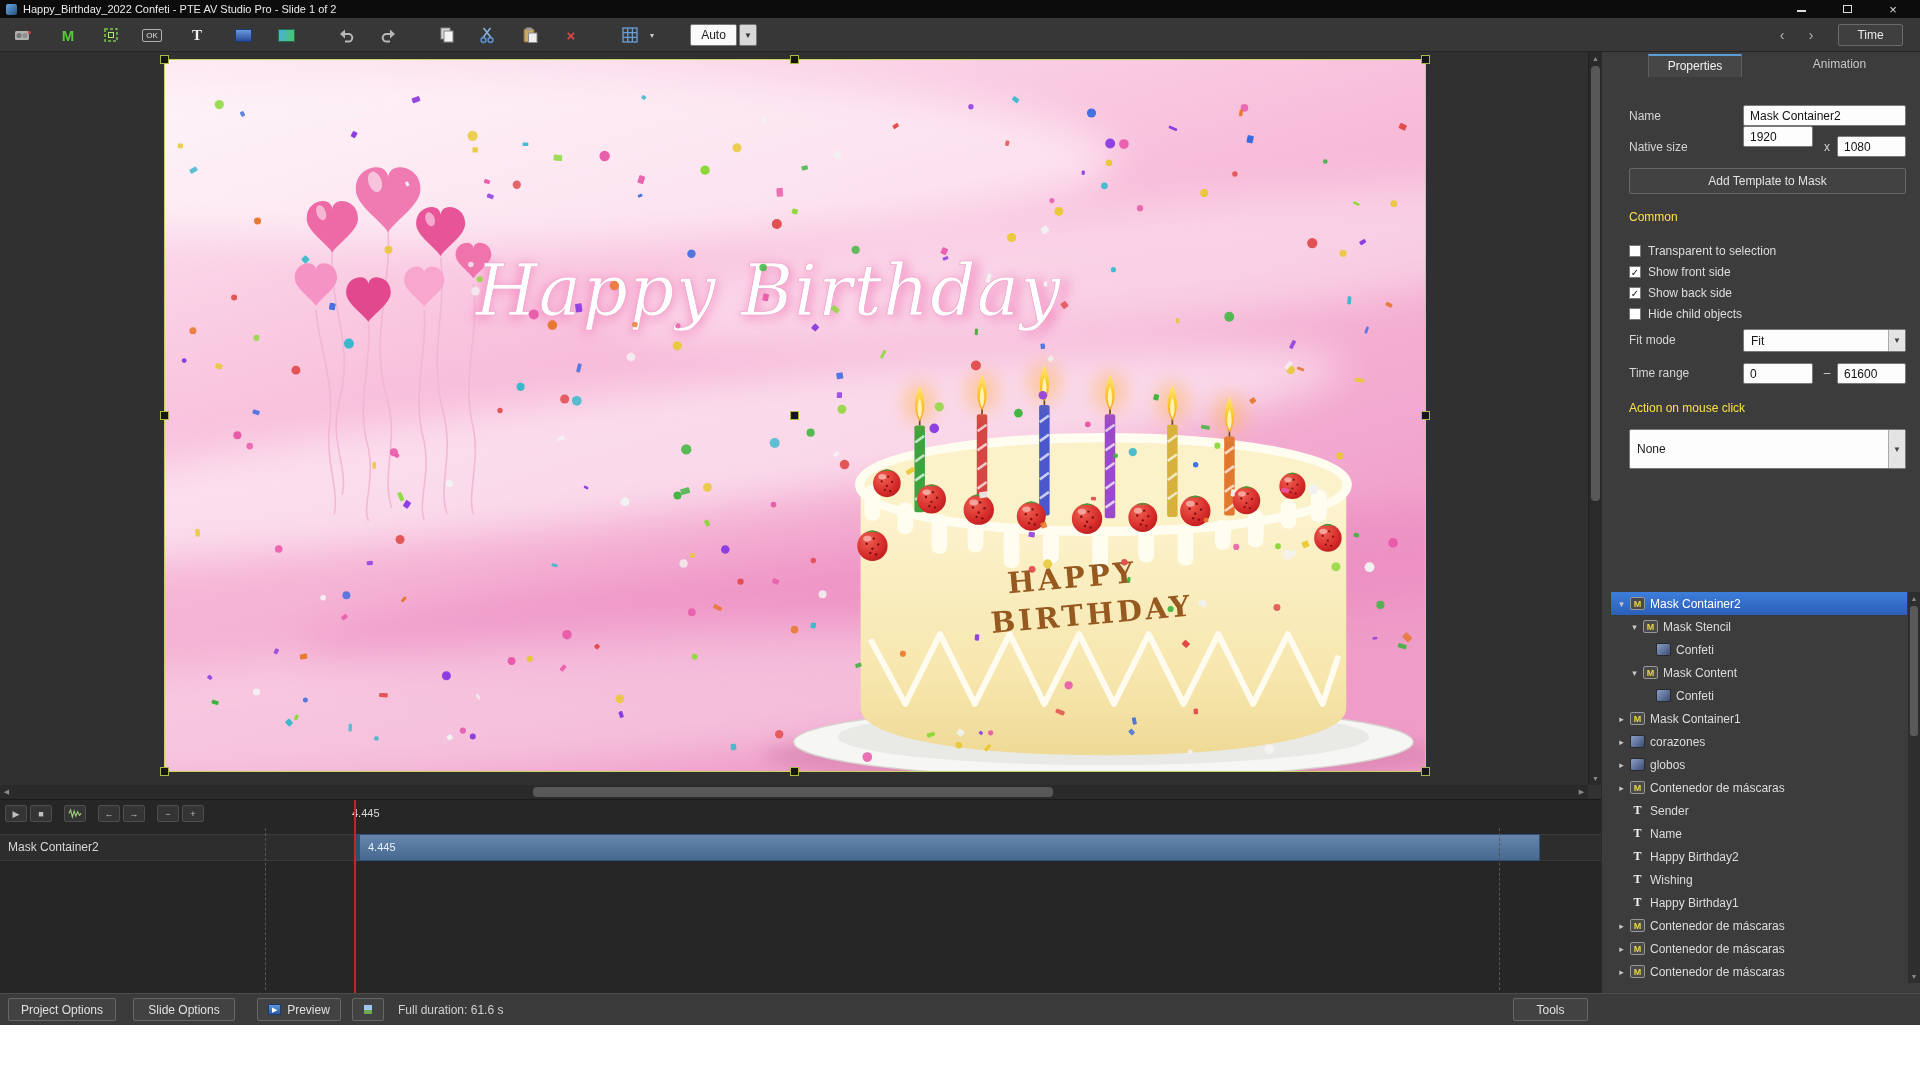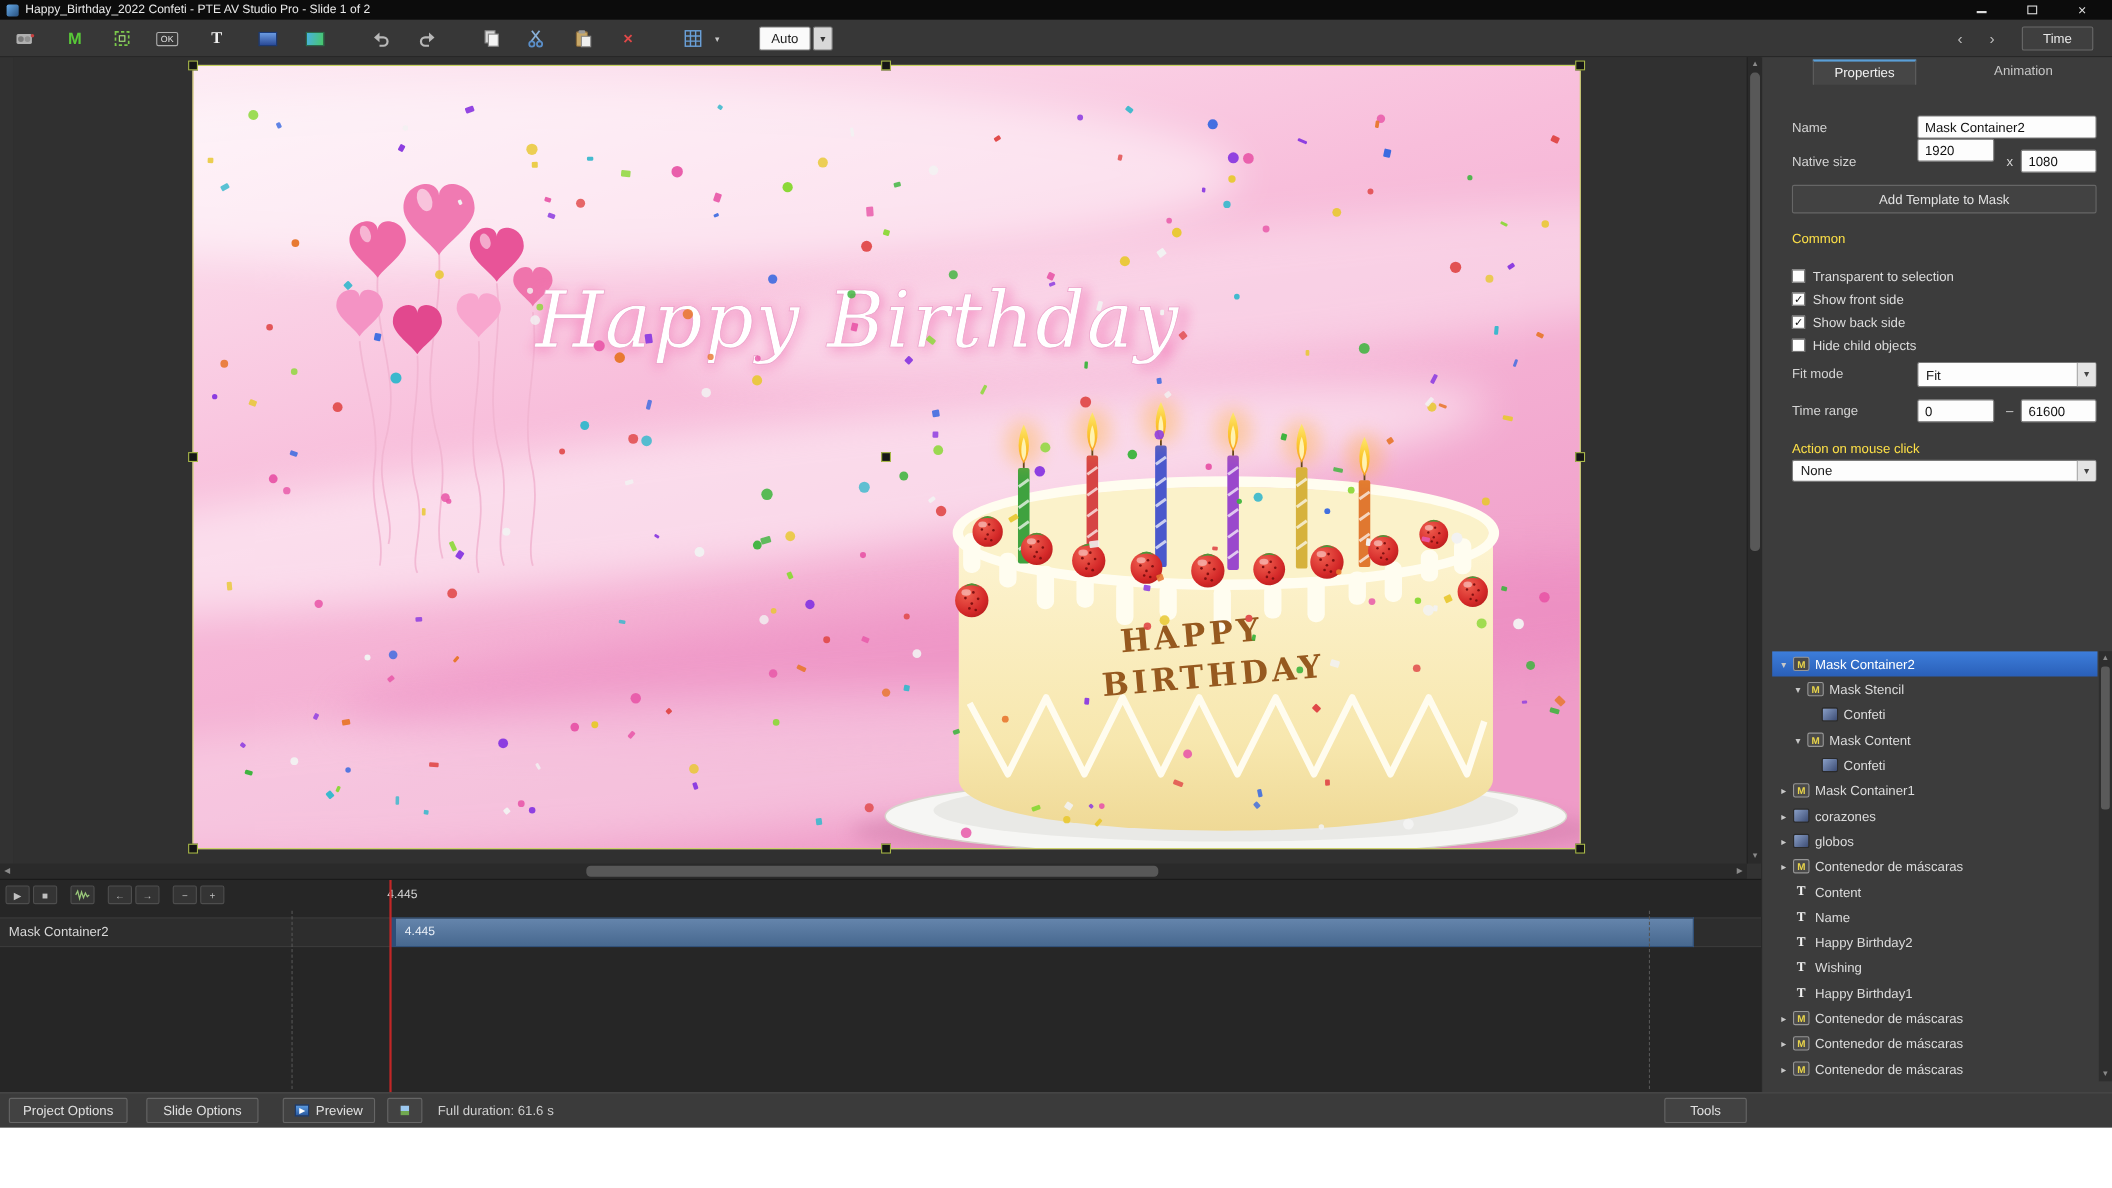--- a/index.html
+++ b/index.html
@@ -37,21 +37,21 @@
   .auto-arrow { position:absolute; left:739px; top:6px; width:18px; height:22px; background:#d8d8d8;
                 border:1px solid #777; border-radius:2px; color:#333; font-size:8px; display:flex;
                 align-items:center; justify-content:center; }
   .nav-arrow { position:absolute; top:6px; width:20px; height:22px; color:#bbb; font-size:14px;
                display:flex; align-items:center; justify-content:center; }
   .close-btn { position:absolute; left:1838px; top:6px; width:65px; height:22px; background:#3f3f3f;
                border:1px solid #6a6a6a; border-radius:2px; color:#e8e8e8; display:flex;
                align-items:center; justify-content:center; }
 
   
-  .canvas-viewport { position:absolute; left:12px; top:52px; width:1588px; height:733px; background:#303030; }
+  .canvas-viewport { position:absolute; left:1px; top:52px; width:1588px; height:733px; background:#303030; }
   .slide { position:absolute; left:163px; top:7px; width:1262px; height:713px;
            border:1px solid #c6d45e; background:#f8c0da; }
   .slide svg { display:block; }
   .handle { position:absolute; width:9px; height:9px; background:#161616; border:1px solid #a8b84a; }
   .h-nw{left:-5px;top:-5px;} .h-n{left:calc(50% - 5px);top:-5px;} .h-ne{right:-5px;top:-5px;}
   .h-w{left:-5px;top:calc(50% - 5px);} .h-e{right:-5px;top:calc(50% - 5px);}
   .h-sw{left:-5px;bottom:-5px;} .h-s{left:calc(50% - 5px);bottom:-5px;} .h-se{right:-5px;bottom:-5px;}
   .h-c{left:calc(50% - 5px);top:calc(50% - 5px);}
 
   
@@ -708,21 +708,21 @@
       <span class="dd-val">Fit</span>
       <span class="dd-arrow">▼</span>
     </div>
 
     <span class="plabel" style="left:27px;top:314px">Time range</span>
     <input class="tin" style="left: 141px; top: 311px; width: 70px;" value="0">
     <span class="plabel" style="left:219px;top:314px;width:12px;text-align:center">–</span>
     <input class="tin" style="left: 235px; top: 311px; width: 69px;" value="61600">
 
     <span class="section-label" style="left:27px;top:349px">Action on mouse click</span>
-    <div class="dd" style="left:27px;top:366px;width:277px;height:20px">
+    <div class="dd" style="left:27px;top:377px;width:277px;height:40px">
       <span class="dd-val">None</span>
       <span class="dd-arrow">▼</span>
     </div>
 
     <div class="tree" id="tree">
         <div class="tree-row selected" style="padding-left: 4px;">
           <span class="expander">▾</span>
           <span class="ticon mask">M</span>
           <span>Mask Container2</span>
         </div>
@@ -762,21 +762,21 @@
           <span>globos</span>
         </div>
         <div class="tree-row" style="padding-left: 4px;">
           <span class="expander">▸</span>
           <span class="ticon mask">M</span>
           <span>Contenedor de máscaras</span>
         </div>
         <div class="tree-row" style="padding-left: 4px;">
           <span class="expander"></span>
           <span class="ticon text">T</span>
-          <span>Content</span>
+          <span>Sender</span>
         </div>
         <div class="tree-row" style="padding-left: 4px;">
           <span class="expander"></span>
           <span class="ticon text">T</span>
           <span>Name</span>
         </div>
         <div class="tree-row" style="padding-left: 4px;">
           <span class="expander"></span>
           <span class="ticon text">T</span>
           <span>Happy Birthday2</span>

